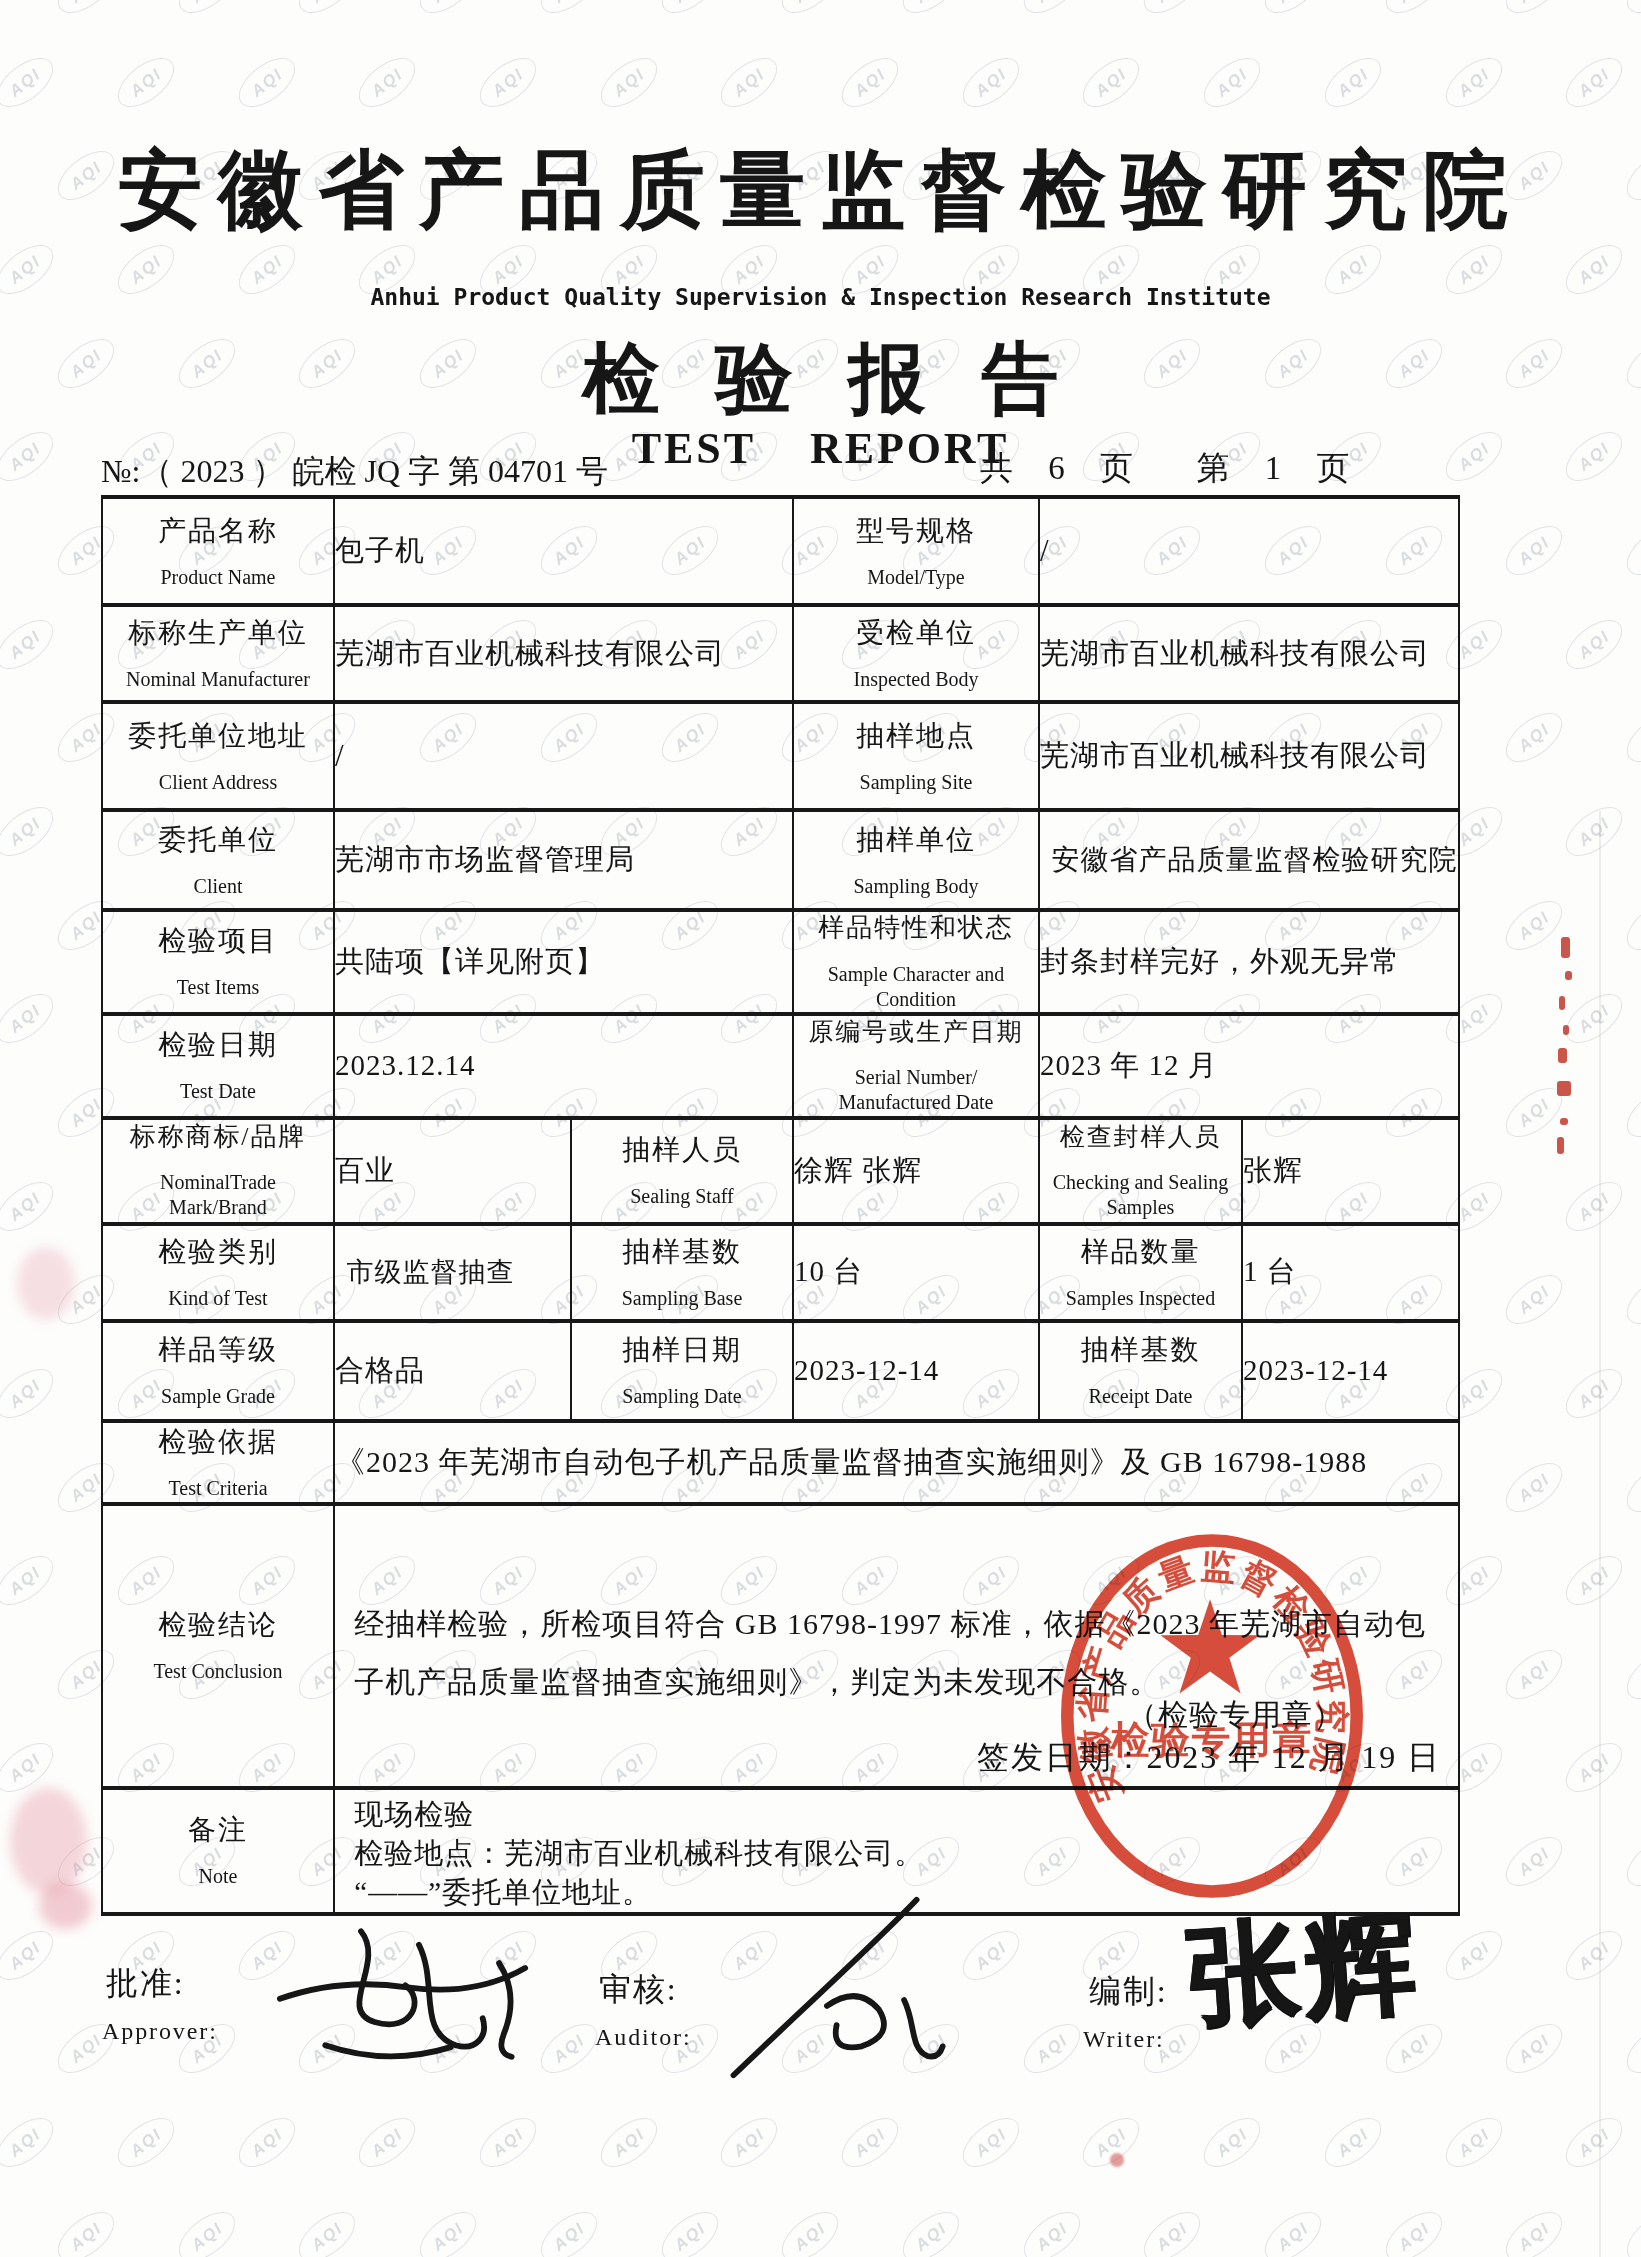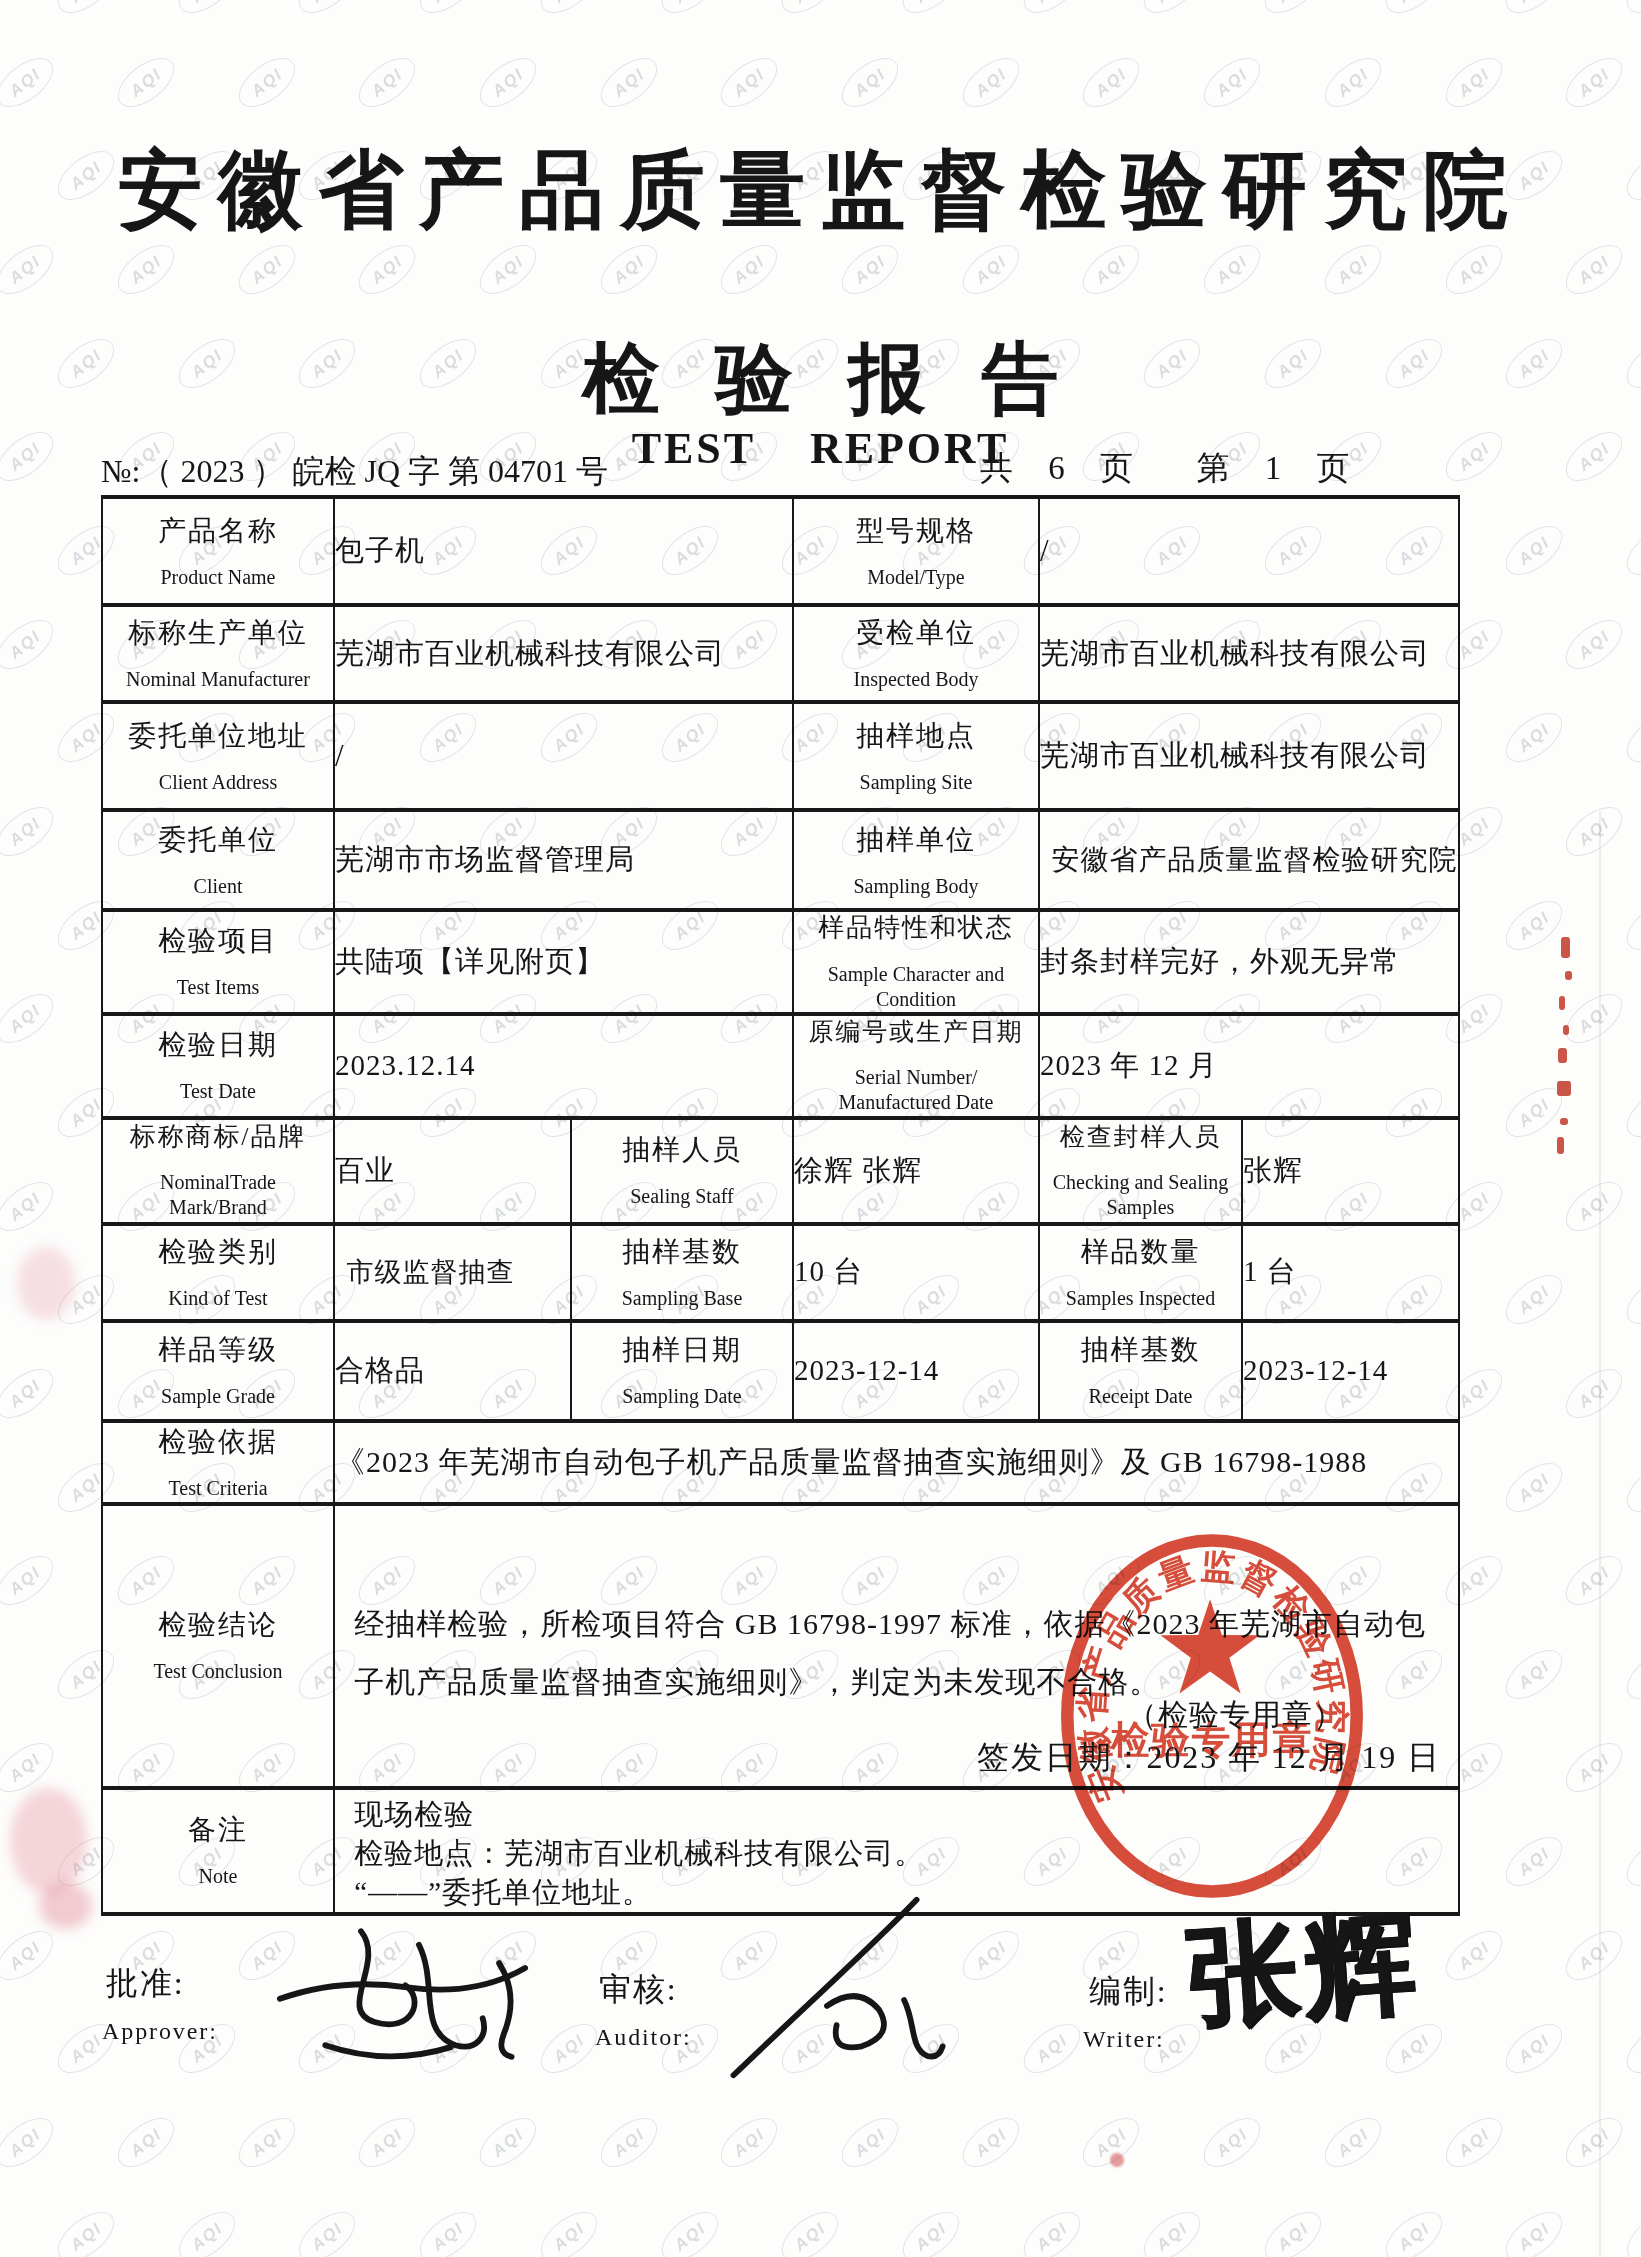--- a/index.html
+++ b/index.html
@@ -458,20 +458,21 @@
       <div class="wm" style="left: 1019px; top: 2219px;">AQI</div>
       <div class="wm" style="left: 1139px; top: 2219px;">AQI</div>
       <div class="wm" style="left: 1260px; top: 2219px;">AQI</div>
       <div class="wm" style="left: 1381px; top: 2219px;">AQI</div>
       <div class="wm" style="left: 1501px; top: 2219px;">AQI</div>
       <div class="wm" style="left: 1622px; top: 2219px;">AQI</div>
     </div>
   <div class="scan-edge"></div>
 
   <div class="abs institute-zh">安徽省产品质量监督检验研究院</div>
+  <div class="abs institute-en">Anhui Product  Quality Supervision &amp; Inspection Research Institute</div>
   <div class="abs title-zh">检验报告</div>
   <div class="abs title-en">TEST REPORT</div>
   <div class="abs no-row">№:（ 2023 ） 皖检 JQ 字 第 04701 号</div>
   <div class="abs pages-row">
     <span>共 6 页</span><span class="gap"></span><span>第 1 页</span>
   </div>
 
   <table class="report">
     <colgroup>
       <col style="width:232px">

